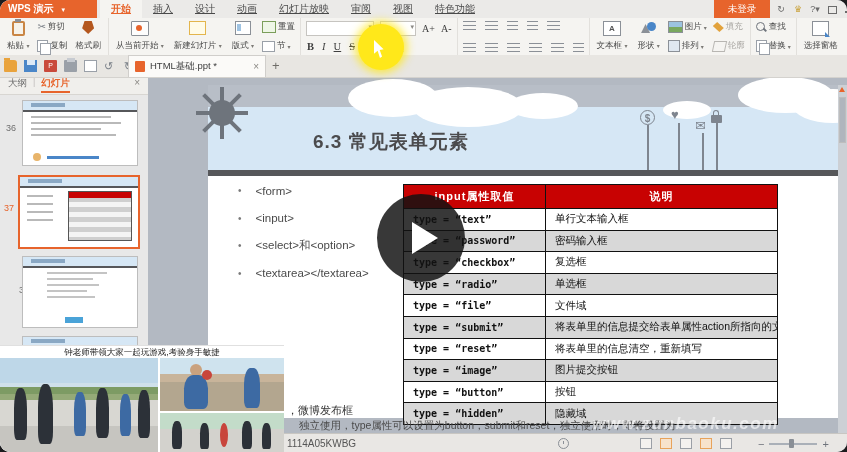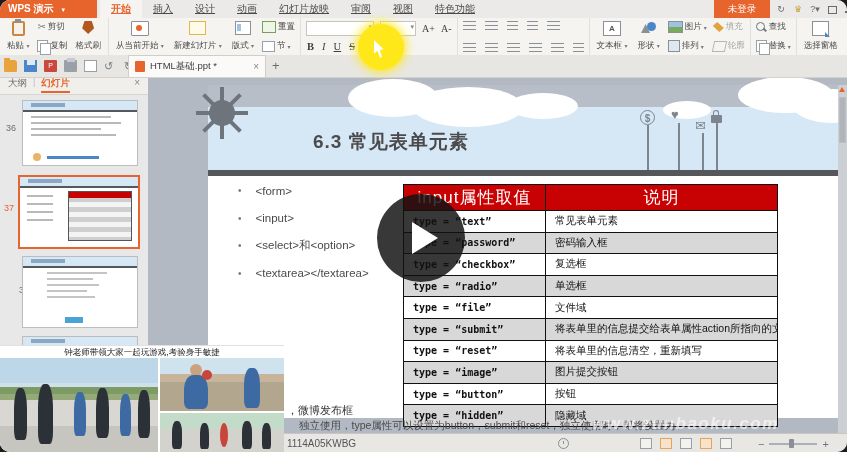--- a/index.html
+++ b/index.html
@@ -133,21 +133,21 @@
             line-height:15px;font-weight:bold;box-sizing:border-box;}
   .p-lock{width:11px;height:8px;background:#7e858f;border-radius:1px;position:absolute;}
   .p-lock::before{content:"";position:absolute;left:1.5px;top:-5px;width:6px;height:5px;border:1.5px solid #7e858f;
             border-bottom:none;border-radius:4px 4px 0 0;box-sizing:border-box;}
   .bullets{position:absolute;left:30px;top:92px;width:165px;list-style:none;margin:0;padding:0;}
   .bullets li{height:27.5px;font-size:11.5px;color:#4a4a4a;display:flex;align-items:center;}
   .bullets li::before{content:"•";color:#7a7a7a;margin-right:14px;font-size:10px;}
   
   .stable{position:absolute;left:195px;top:99px;width:375px;border-collapse:collapse;table-layout:fixed;
           border:1.5px solid #111;}
-  .stable th{background:#c80202;color:#fff;font-size:17px;font-weight:normal;height:21px;border:1px solid #111;
+  .stable th{background:#c80202;color:#fff;font-size:11px;font-weight:bold;height:21px;border:1px solid #111;
           letter-spacing:1px;}
   .stable td{font-size:10.5px;color:#111;height:20.6px;border:1px solid #111;padding:0 0 0 9px;white-space:nowrap;
           overflow:hidden;}
   .stable td.code{font-family:"DejaVu Sans Mono",monospace;font-weight:bold;font-size:10px;}
   .stable tr:nth-child(even) td{background:#d8d8d8;}
   .col1{width:142px;}
   
   .playbtn{left:377px;top:194px;width:88px;height:88px;border-radius:50%;background:rgba(18,18,18,0.84);z-index:12;
            display:flex;align-items:center;justify-content:center;}
   .playbtn .tri{width:0;height:0;border-left:26px solid #fff;border-top:16px solid transparent;
@@ -476,21 +476,21 @@
         </colgroup>
       <thead>
         <tr>
           <th>input属性取值</th>
           <th>说明</th>
         </tr>
       </thead>
       <tbody>
           <tr>
           <td class="code">type = “text”</td>
-          <td>常见表单元素</td>
+          <td>单行文本输入框</td>
         </tr>
           <tr>
           <td class="code">type = “password”</td>
           <td>密码输入框</td>
         </tr>
           <tr>
           <td class="code">type = “checkbox”</td>
           <td>复选框</td>
         </tr>
           <tr>

